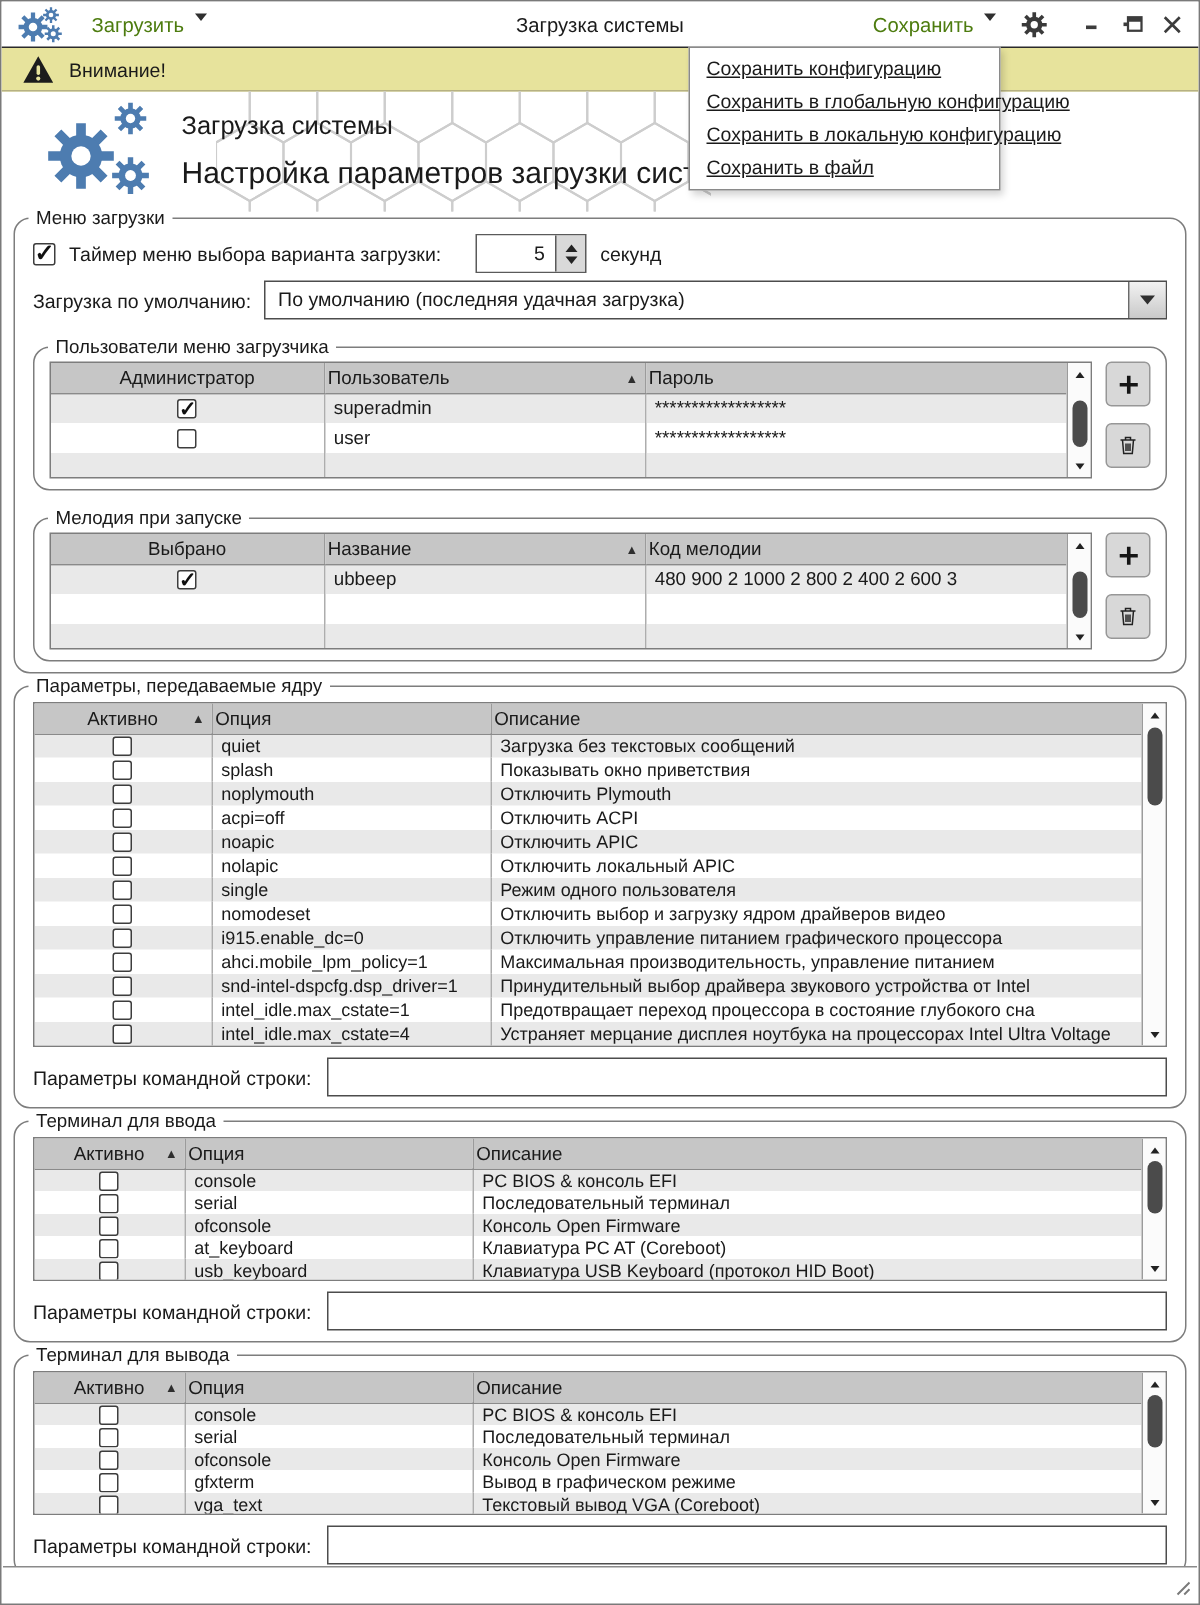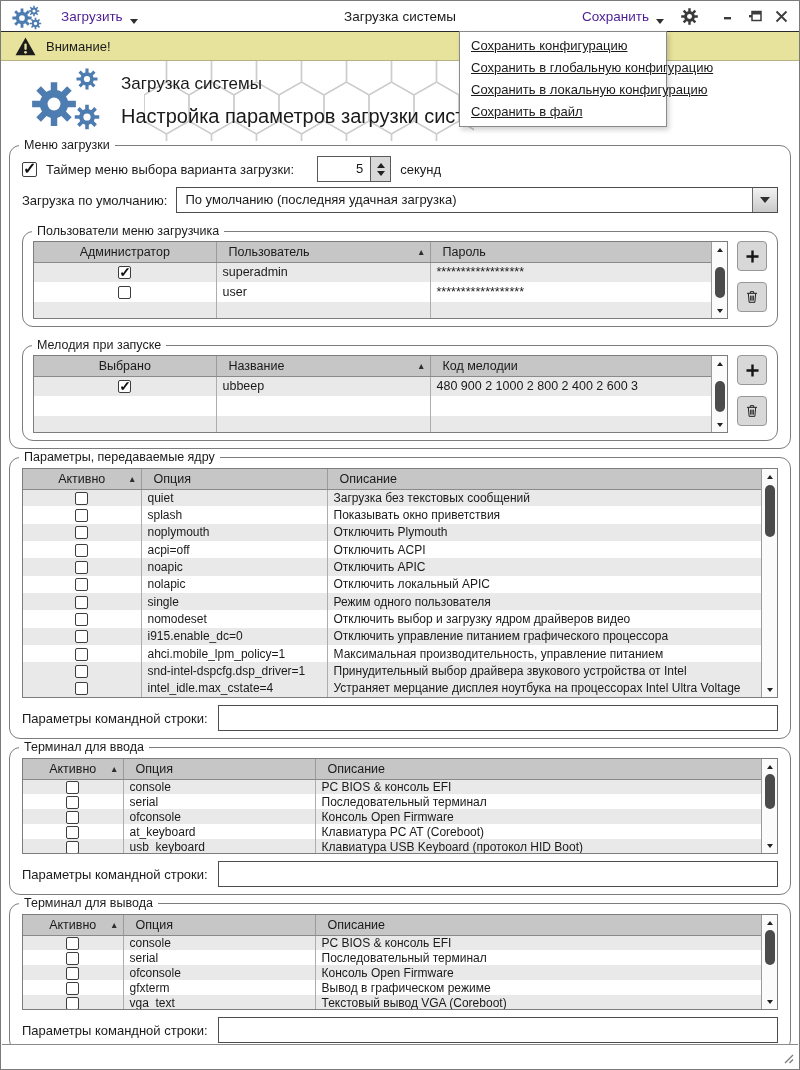--- a/index.html
+++ b/index.html
@@ -5,21 +5,21 @@
   * { margin:0; padding:0; box-sizing:border-box; }
   body { background:#fff; font-family:"Liberation Sans", sans-serif; color:#1a1a1a; }
   .win { position:relative; width:800px; height:1070px; border:1px solid #7a7a7a; background:#fff; overflow:hidden; }
 
   
   .toolbar { height:31px; display:flex; align-items:center; padding:0 10px; position:relative; border-bottom:1px solid #2a2a2a; background:#fff; }
   .logo-sm { position:relative; width:36px; height:26px; margin-right:14px; }
   .logo-sm .g1 { position:absolute; left:0; top:4px; }
   .logo-sm .g2 { position:absolute; left:17px; top:0; }
   .logo-sm .g3 { position:absolute; left:18px; top:13px; }
-  .tb-btn { display:inline-flex; align-items:flex-end; gap:7px; font-size:13.5px; cursor:default; background:none; border:none; font-family:inherit; color:#4c1d95; }
+  .tb-btn { display:inline-flex; align-items:flex-start; gap:7px; font-size:13.5px; cursor:default; background:none; border:none; font-family:inherit; color:#4d7c0f; }
   .tb-title { position:absolute; left:50%; transform:translateX(-50%); font-size:13.5px; }
   .tb-right { margin-left:auto; display:flex; align-items:center; gap:16px; }
   .winctl { display:flex; align-items:center; gap:10px; margin-left:6px; }
   .winctl .wbtn { background:none; border:none; width:16px; height:16px; display:flex; align-items:center; justify-content:center; }
   .tri-dn { width:0; height:0; border-left:5px solid transparent; border-right:5px solid transparent; border-top:6px solid #2f2f2f; }
   .tri-dn.sm { border-left-width:4px; border-right-width:4px; border-top-width:5px; }
 
   
   .warnbar { height:29px; background:#e7e39c; border-bottom:1px solid #b6b183; display:flex; align-items:center; gap:10px; padding:0 14px; font-size:13px; }
 
@@ -55,21 +55,21 @@
   .t-up { width:0; height:0; border-left:4px solid transparent; border-right:4px solid transparent; border-bottom:5px solid #222; }
   .t-dn { width:0; height:0; border-left:4px solid transparent; border-right:4px solid transparent; border-top:5px solid #222; }
   .combo { flex:1; display:flex; align-items:stretch; border:1px solid #4d4d4d; height:26px; background:#fff; }
   .combo .cval { flex:1; font-size:13px; line-height:24px; padding:0 8px; white-space:nowrap; overflow:hidden; }
   .combo .carr { width:25px; background:linear-gradient(#f2f2f2,#c9c9c9); border-left:1px solid #6a6a6a; display:flex; align-items:center; justify-content:center; }
 
   
   .tblrow { display:flex; align-items:flex-start; }
   .tblwrap { flex:1; display:flex; border:1px solid #7d7d7d; background:#fff; overflow:hidden; }
   table.tbl { border-collapse:collapse; table-layout:fixed; width:100%; font-size:12.5px; }
-  .tbl th { background:#c6c6c6; font-weight:normal; text-align:left; padding:0 12px; height:20px; border-right:1px solid #9b9b9b; border-bottom:1px solid #8a8a8a; position:relative; white-space:nowrap; overflow:hidden; font-size:12.5px; }
+  .tbl th { background:#c6c6c6; font-weight:normal; text-align:left; padding:0 2px; height:20px; border-right:1px solid #9b9b9b; border-bottom:1px solid #8a8a8a; position:relative; white-space:nowrap; overflow:hidden; font-size:12.5px; }
   .tbl th:last-child { border-right:none; }
   .tbl td { padding:0 6px; border-right:1px solid #adadad; white-space:nowrap; overflow:hidden; }
   .tbl td:last-child { border-right:none; }
   .tbl tr.alt { background:#e9e9e9; }
   .tbl .c-center { text-align:center; }
   .sort { position:absolute; right:4px; top:5px; font-size:8.5px; color:#2e2e2e; }
   .sort::after { content:"▲"; }
   .tbl td .cb { width:13px; height:13px; border-width:1.4px; vertical-align:middle; }
   .tbl td .cb.on::after { font-size:14px; top:-3px; }
 
@@ -500,20 +500,25 @@
               <td>ahci.mobile_lpm_policy=1</td>
               <td>Максимальная производительность, управление питанием</td>
             </tr>
 
             <tr class="alt">
               <td class="c-center"><span class="cb"></span></td>
               <td>snd-intel-dspcfg.dsp_driver=1</td>
               <td>Принудительный выбор драйвера звукового устройства от Intel</td>
             </tr>
 
+            <tr>
+              <td class="c-center"><span class="cb"></span></td>
+              <td>intel_idle.max_cstate=1</td>
+              <td>Предотвращает переход процессора в состояние глубокого сна</td>
+            </tr>
 
             <tr class="alt">
               <td class="c-center"><span class="cb"></span></td>
               <td>intel_idle.max_cstate=4</td>
               <td>Устраняет мерцание дисплея ноутбука на процессорах Intel Ultra Voltage</td>
             </tr>
           </tbody>
       </table>
       <div class="vscroll">
         <span class="sarr up">

